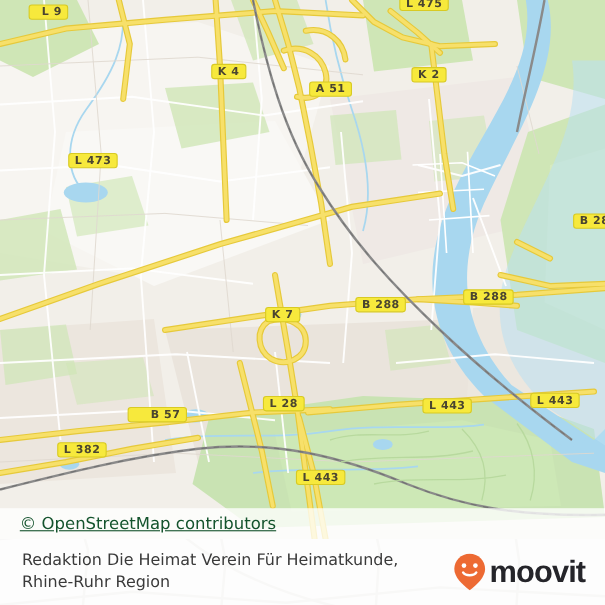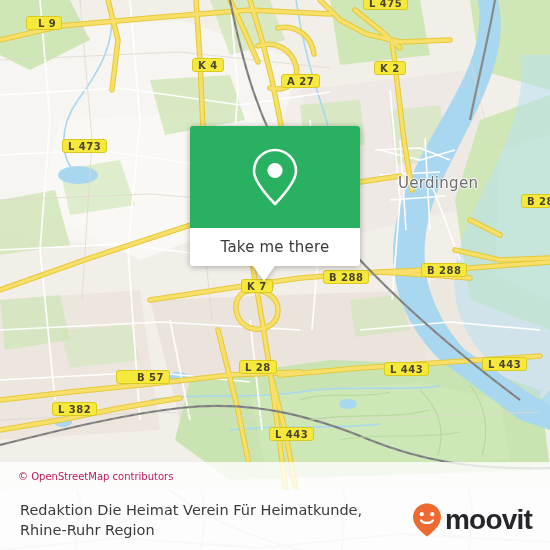--- a/index.html
+++ b/index.html
@@ -110,23 +110,24 @@
     top: 462px;
     width: 550px;
     height: 28px;
     background: rgba(255,255,255,0.78);
     display: flex;
     align-items: center;
     box-sizing: border-box;
     padding-left: 18px;
   }
   #attribution-text {
-    color: #be185d;
-    font-size: 10px;
-    font-family: "DejaVu Sans", "Liberation Sans", sans-serif;
+    color: #14532d;
+    font-size: 15px;
+    font-family: "DejaVu Sans", "Liberation Sans", sans-serif;
+    text-decoration: underline;
   }
 
   
   #footer {
     position: absolute;
     left: 0;
     top: 490px;
     width: 550px;
     height: 60px;
     background: #ffffff;
@@ -351,52 +352,38 @@
         <g stroke="#b6d89c" stroke-width="1.2" fill="none" opacity="0.9">
           <path d="M300,400 C330,390 360,400 390,392"></path>
           <path d="M310,420 C350,412 390,420 430,410"></path>
           <path d="M340,440 C380,432 420,440 460,432"></path>
           <path d="M420,390 C440,410 445,430 438,455"></path>
           <path d="M470,385 C485,405 490,430 482,455"></path>
         </g>
       </g>
     </svg>
 
-    <div class="shield" style="left:26px;  top:16px;padding-left:11px;">L 9</div>
+    <div class="shield" style="left:26px;  top:4px;padding-left:11px;">L 9</div>
     <div class="shield" style="left:192px; top:58px;">K 4</div>
     <div class="shield" style="left:363px; top:-4px;">L 475</div>
-    <div class="shield" style="left:281px; top:74px;">A 27</div>
+    <div class="shield" style="left:281px; top:74px;">A 51</div>
     <div class="shield" style="left:374px; top:61px;">K 2</div>
     <div class="shield" style="left:62px;  top:139px;">L 473</div>
     <div class="shield" style="left:521px; top:194px;">B 288</div>
     <div class="shield" style="left:241px; top:279px;">K 7</div>
     <div class="shield" style="left:323px; top:270px;">B 288</div>
     <div class="shield" style="left:421px; top:263px;">B 288</div>
     <div class="shield" style="left:223px; top:360px;margin-left:16px;">L 28</div>
     <div class="shield" style="left:116px; top:370px;padding-left:20px;">B 57</div>
     <div class="shield" style="left:384px; top:362px;">L 443</div>
     <div class="shield" style="left:482px; top:357px;">L 443</div>
     <div class="shield" style="left:25px;  top:402px;margin-left:27px;">L 382</div>
     <div class="shield" style="left:269px; top:427px;">L 443</div>
 
-    <div class="place-label" style="left:398px; top:174px;">Uerdingen</div>
-
-    <div id="callout">
-      <div id="callout-top">
-        <svg width="54" height="62" viewBox="0 0 54 62">
-          <path d="M27 4 C15.4 4 6 13.4 6 25 C6 33 13.5 44 27 58
-                   C40.5 44 48 33 48 25 C48 13.4 38.6 4 27 4 Z" fill="none" stroke="#ffffff" stroke-width="2.6" stroke-linejoin="round"></path>
-          <circle cx="27" cy="24.5" r="7.6" fill="#ffffff"></circle>
-        </svg>
-      </div>
-      <div id="callout-bottom">
-        <span id="callout-label">Take me there</span>
-      </div>
-      <div id="callout-tail"></div>
-    </div>
+
 
     <div id="attribution">
       <span id="attribution-text">© OpenStreetMap contributors</span>
     </div>
   </div>
 
   <div id="footer">
     <svg id="footer-watermark" width="550" height="180" viewBox="0 0 550 180">
       <rect x="0" y="0" width="550" height="180" fill="#f2efe9"></rect>
       <g stroke="#b8b2a8" stroke-width="2.2" fill="none">

